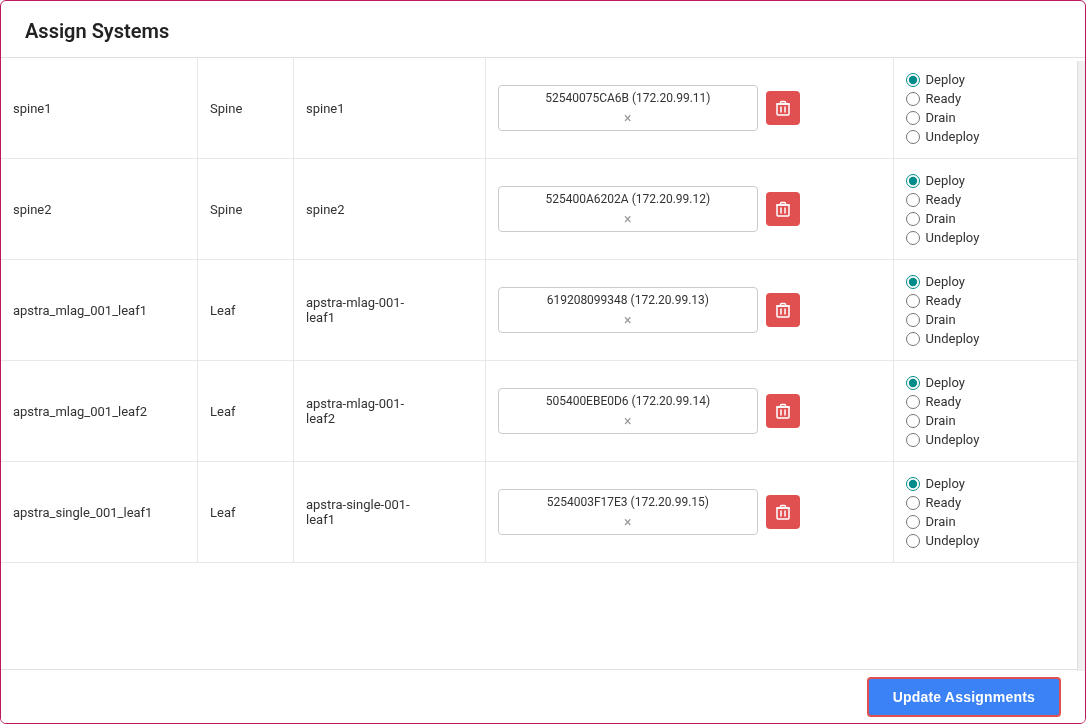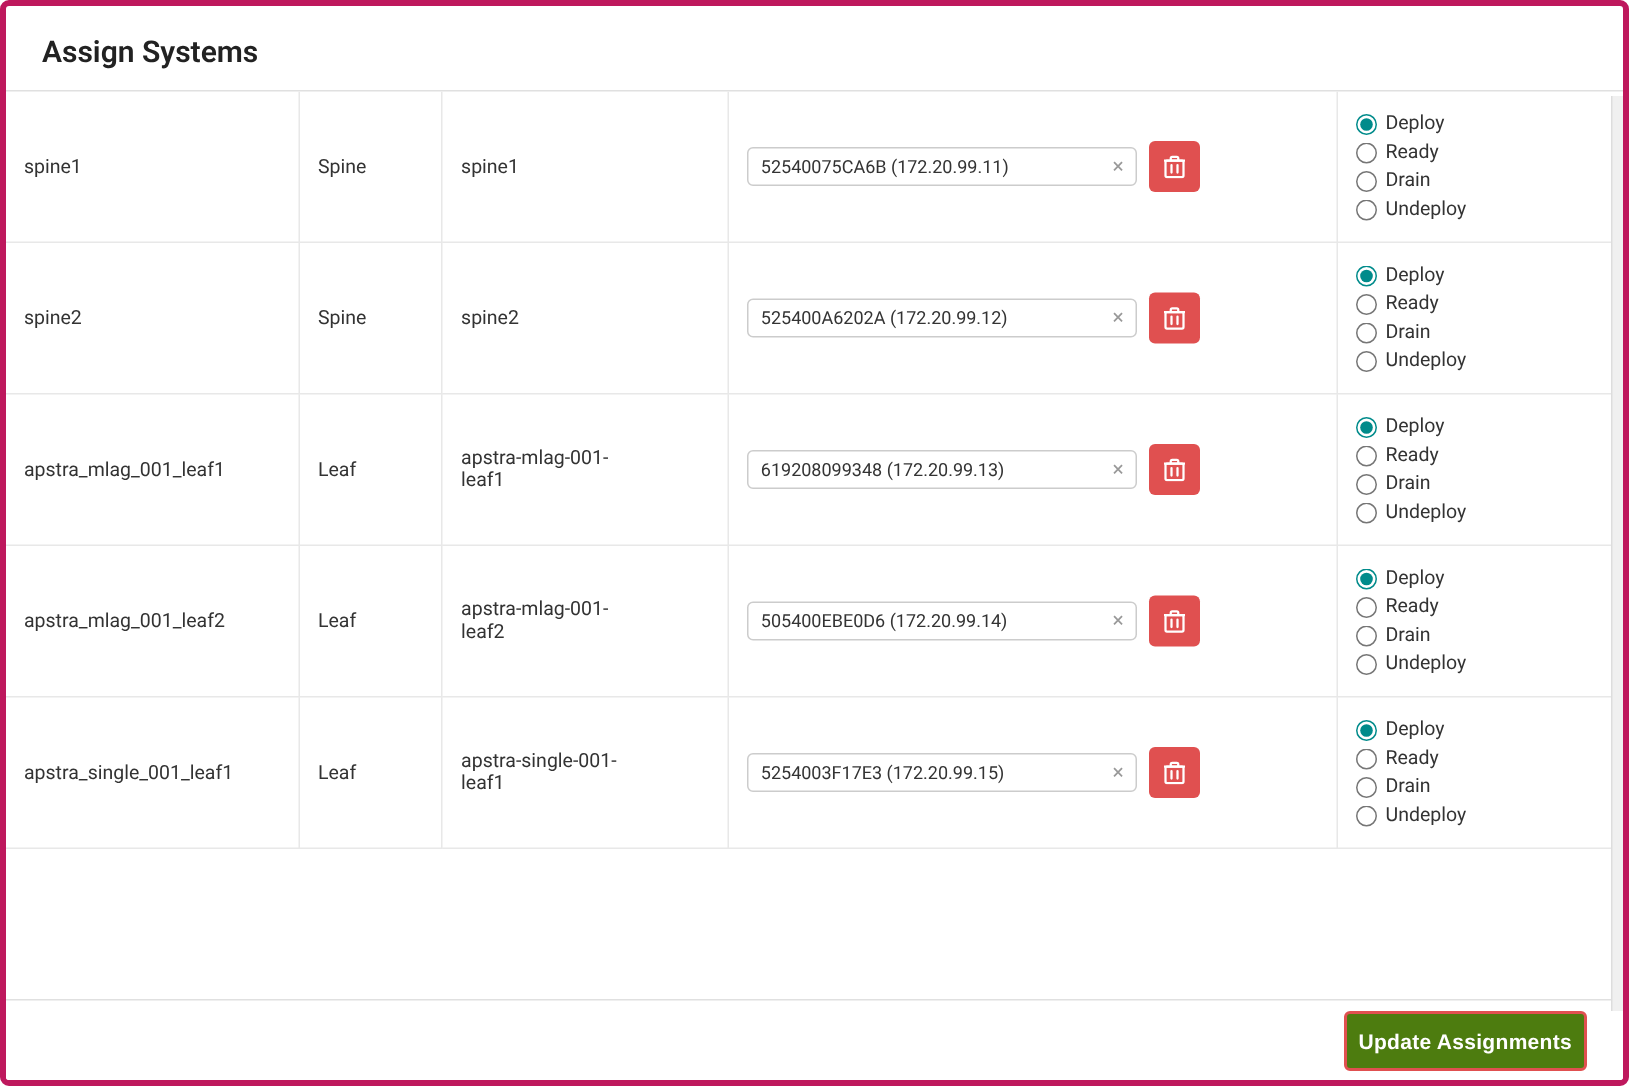--- a/index.html
+++ b/index.html
@@ -6,21 +6,21 @@
     body {
       font-family: -apple-system, BlinkMacSystemFont, 'Segoe UI', Roboto, sans-serif;
       font-size: 13px;
       background: #fff;
       color: #333;
     }
     .page-container {
       width: 1086px;
       min-height: 724px;
       background: #fff;
-      border: 4px solid #be185d;
+      border: 1px solid #be185d;
       border-radius: 6px;
       overflow: hidden;
       position: relative;
     }
     .page-header {
       padding: 18px 24px 14px;
       border-bottom: 1px solid #e0e0e0;
     }
     .page-title {
       font-size: 20px;
@@ -46,20 +46,21 @@
     }
     .device-field {
       display: flex;
       align-items: center;
       gap: 6px;
       border: 1px solid #ccc;
       border-radius: 4px;
       padding: 5px 8px;
       background: #fff;
       min-width: 260px;
+      flex-direction: column;
     }
     .device-field-text {
       flex: 1;
       font-size: 12px;
       color: #333;
     }
     .device-field-clear {
       color: #999;
       cursor: pointer;
       font-size: 14px;
@@ -117,25 +118,25 @@
       width: 100%;
       height: 54px;
       display: flex;
       align-items: center;
       justify-content: flex-end;
       padding: 0 24px;
       border-top: 1px solid #e0e0e0;
       background: #fff;
     }
     .update-btn {
-      background: #4d7c0f;
+      background: #3b82f6;
       color: #fff;
       border: 2px solid #e05050;
       border-radius: 4px;
-      padding: 10px 8px;
+      padding: 10px 24px;
       font-size: 14px;
       font-weight: 600;
       cursor: pointer;
       letter-spacing: 0.2px;
     }
     .scrollbar-placeholder {
       position: absolute;
       right: 0;
       top: 60px;
       width: 8px;

